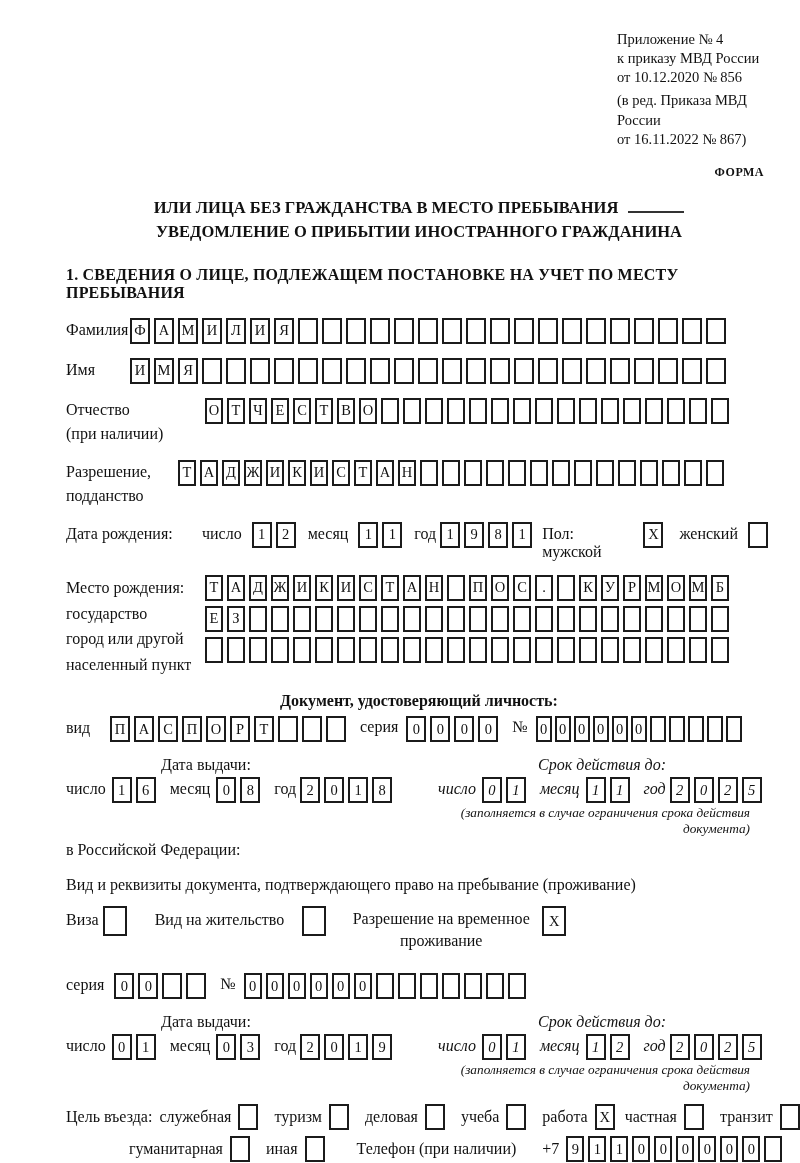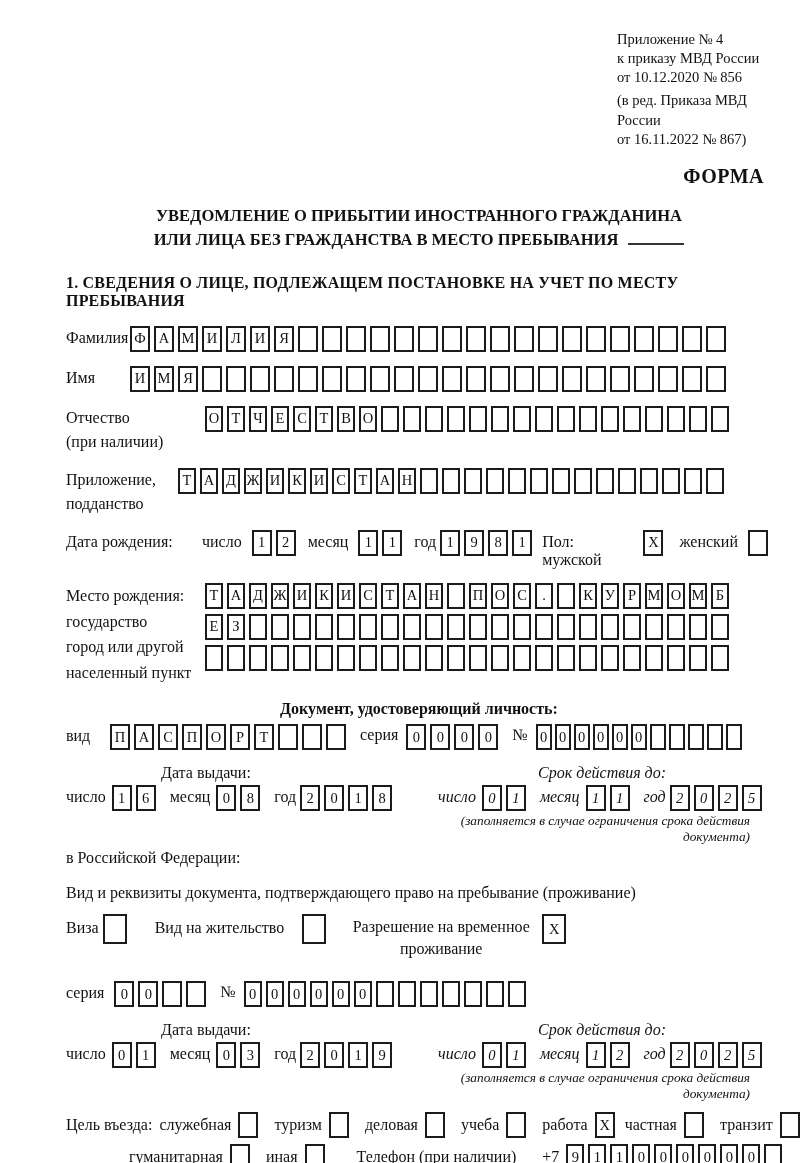--- a/index.html
+++ b/index.html
@@ -3,21 +3,21 @@
 <meta charset="utf-8">
 <style>
   html,body{margin:0;padding:0;background:#fff;}
   body{width:800px;height:1163px;overflow:hidden;color:#111;
        font-family:"Liberation Serif","DejaVu Serif",serif;font-size:16px;}
   .page{box-sizing:border-box;width:800px;height:1163px;padding:30px 28px 20px 66px;position:relative;}
 
   
   .appendix{margin-left:551px;font-size:14.5px;line-height:1.32;}
   .appendix .gap{height:4px;}
-  .forma{font-weight:bold;text-align:right;padding-right:8px;margin-top:16px;font-size:20px;letter-spacing:.5px;}
+  .forma{font-weight:bold;text-align:right;padding-right:8px;margin-top:16px;font-size:12px;letter-spacing:.5px;}
 
   .title{font-weight:bold;text-align:center;font-size:16.5px;line-height:1.45;margin-top:16px;}
   .blank-line{display:inline-block;width:56px;border-bottom:2px solid #333;height:12px;margin-left:10px;}
   .section-heading{font-weight:bold;font-size:16px;margin-top:22px;margin-bottom:16px;letter-spacing:.2px;}
 
   
   .boxes{display:inline-flex;flex:none;white-space:nowrap;}
   .cell{box-sizing:border-box;flex:none;display:inline-flex;align-items:center;justify-content:center;
         width:20px;height:26px;border:2px solid #1b1b1b;margin-right:4px;
         font-size:14.5px;line-height:1;}
@@ -65,22 +65,22 @@
     <div>Приложение № 4</div>
     <div>к приказу МВД России</div>
     <div>от 10.12.2020 № 856</div>
     <div class="gap"></div>
     <div>(в ред. Приказа МВД России</div>
     <div>от 16.11.2022 № 867)</div>
   </div>
   <div class="forma">ФОРМА</div>
 
   <div class="title">
+    <div><span>ИЛИ ЛИЦА БЕЗ ГРАЖДАНСТВА В МЕСТО ПРЕБЫВАНИЯ</span><span class="blank-line"></span></div>
     <div>УВЕДОМЛЕНИЕ О ПРИБЫТИИ ИНОСТРАННОГО ГРАЖДАНИНА</div>
-    <div><span>ИЛИ ЛИЦА БЕЗ ГРАЖДАНСТВА В МЕСТО ПРЕБЫВАНИЯ</span><span class="blank-line"></span></div>
   </div>
 
   <div class="section-heading">1. СВЕДЕНИЯ О ЛИЦЕ, ПОДЛЕЖАЩЕМ ПОСТАНОВКЕ НА УЧЕТ ПО МЕСТУ ПРЕБЫВАНИЯ</div>
 
   <div class="frow">
     <div class="lblcol w64">Фамилия</div>
     <div class="boxes">
         <span class="cell">Ф</span>
         <span class="cell">А</span>
         <span class="cell">М</span>
@@ -168,21 +168,21 @@
         <span class="cell"></span>
         <span class="cell"></span>
         <span class="cell"></span>
         <span class="cell"></span>
         <span class="cell"></span>
       </div>
   </div>
 
   <div class="frow">
     <div class="lblcol w112">
-      <div>Приложение,</div>
+      <div>Разрешение,</div>
       <div>подданство</div>
     </div>
     <div class="boxes tight">
         <span class="cell">Т</span>
         <span class="cell">А</span>
         <span class="cell">Д</span>
         <span class="cell">Ж</span>
         <span class="cell">И</span>
         <span class="cell">К</span>
         <span class="cell">И</span>

